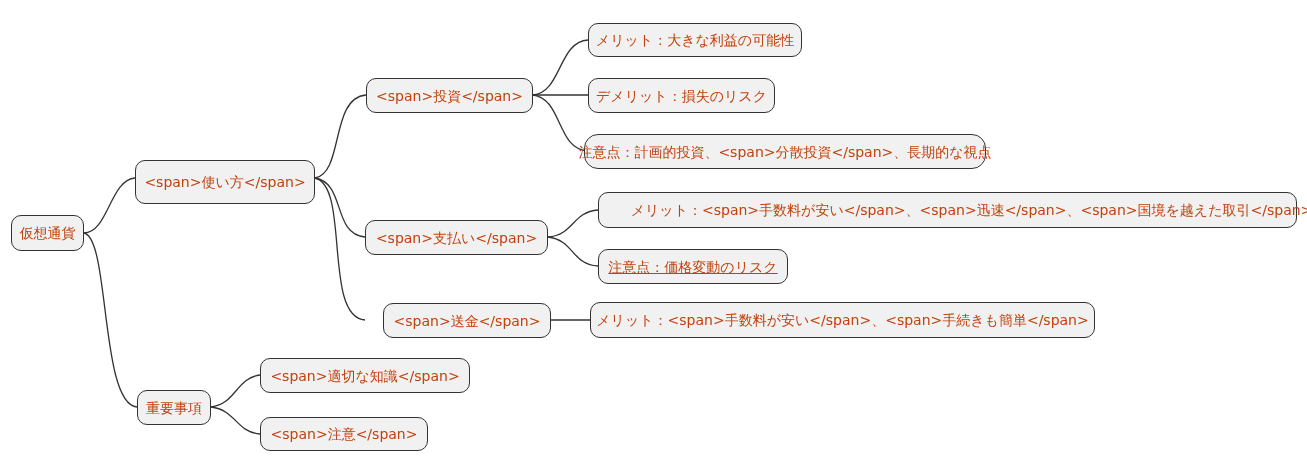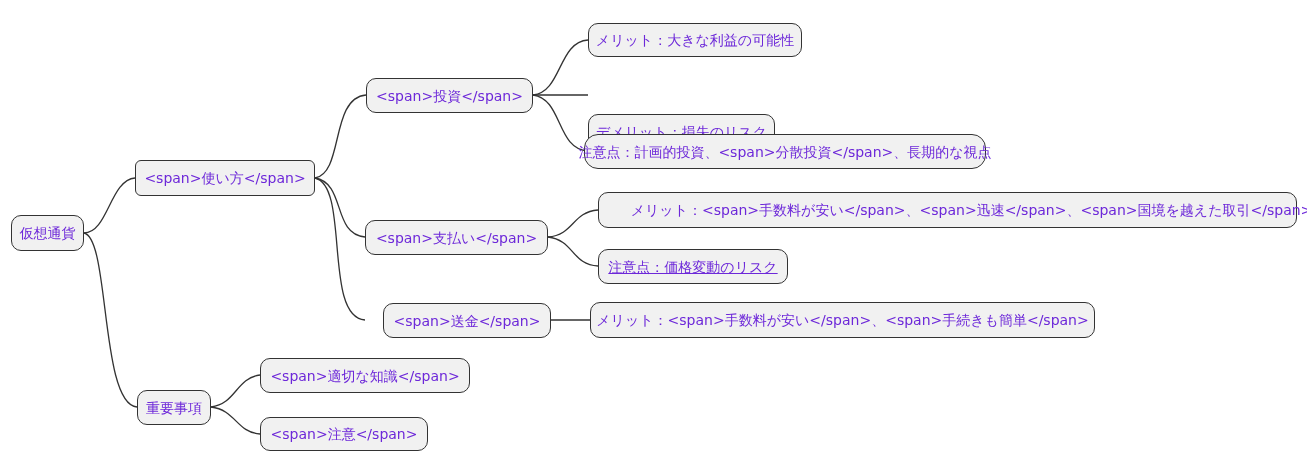--- a/index.html
+++ b/index.html
@@ -31,21 +31,21 @@
     position: absolute;
     box-sizing: border-box;
     background: #f1f1f1;
     border: 1.6px solid #333333;
     border-radius: 10px;
     display: flex;
     align-items: center;
     justify-content: center;
     white-space: nowrap;
     font-size: 14px;
-    color: #6d28d9;
+    color: #c2410c;
     line-height: 1;
   }
   .node .node-label {
     display: block;
     padding: 0 4px;
   }
 </style>
 </head>
 <body>
 
@@ -64,33 +64,33 @@
     <path d="M 548 237 C 574 240 572 265 598 266"></path>
     <path d="M 533 320 L 590 320"></path>
     <path d="M 211 407 C 236 404 236 378 260 375"></path>
     <path d="M 211 407 C 236 410 236 432 260 434"></path>
   </svg>
 
   <div class="node" style="left:11px;  top:215px; width:73px;  height:36px;">
     <span class="node-label">仮想通貨</span>
   </div>
 
-  <div class="node" style="left:135px; top:160px; width:180px; height:36px;border-radius:6px;">
+  <div class="node" style="left:135px; top:160px; width:180px; height:44px;">
     <span class="node-label">&lt;span&gt;使い方&lt;/span&gt;</span>
   </div>
 
   <div class="node" style="left:366px; top:78px;  width:167px; height:35px;">
     <span class="node-label">&lt;span&gt;投資&lt;/span&gt;</span>
   </div>
 
   <div class="node" style="left:588px; top:23px;  width:214px; height:34px;">
     <span class="node-label">メリット：大きな利益の可能性</span>
   </div>
 
-  <div class="node" style="left:588px; top:78px;  width:187px; height:35px;margin-top:36px;">
+  <div class="node" style="left:588px; top:78px;  width:187px; height:35px;">
     <span class="node-label">デメリット：損失のリスク</span>
   </div>
 
   <div class="node" style="left:584px; top:134px; width:402px; height:35px;border-radius:14px;">
     <span class="node-label">注意点：計画的投資、&lt;span&gt;分散投資&lt;/span&gt;、長期的な視点</span>
   </div>
 
   <div class="node" style="left:365px; top:220px; width:183px; height:35px;justify-content:center;">
     <span class="node-label">&lt;span&gt;支払い&lt;/span&gt;</span>
   </div>

